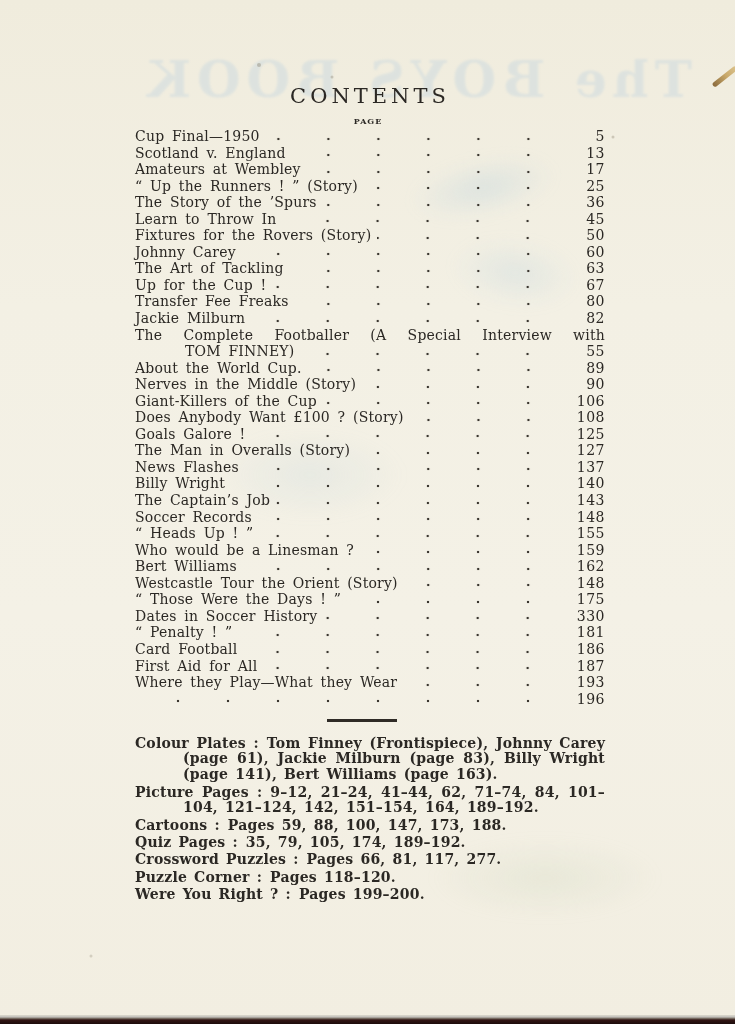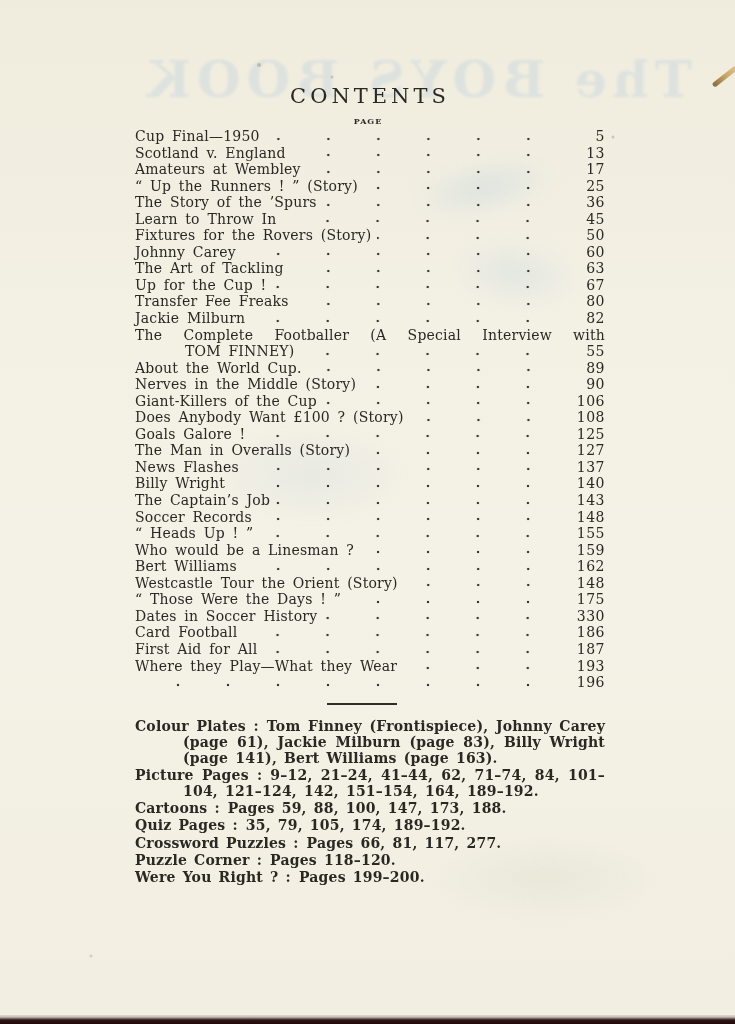--- a/index.html
+++ b/index.html
@@ -237,20 +237,25 @@
           <span class="t">“ Those Were the Days ! ”</span>
           <span class="l"></span>
           <span class="n">175</span>
         </div>
       <div class="row">
           <span class="t">Dates in Soccer History</span>
           <span class="l"></span>
           <span class="n">330</span>
         </div>
       <div class="row">
+          <span class="t">“ Penalty ! ”</span>
+          <span class="l"></span>
+          <span class="n">181</span>
+        </div>
+      <div class="row">
           <span class="t">Card Football</span>
           <span class="l"></span>
           <span class="n">186</span>
         </div>
       <div class="row">
           <span class="t">First Aid for All</span>
           <span class="l"></span>
           <span class="n">187</span>
         </div>
       <div class="row">

